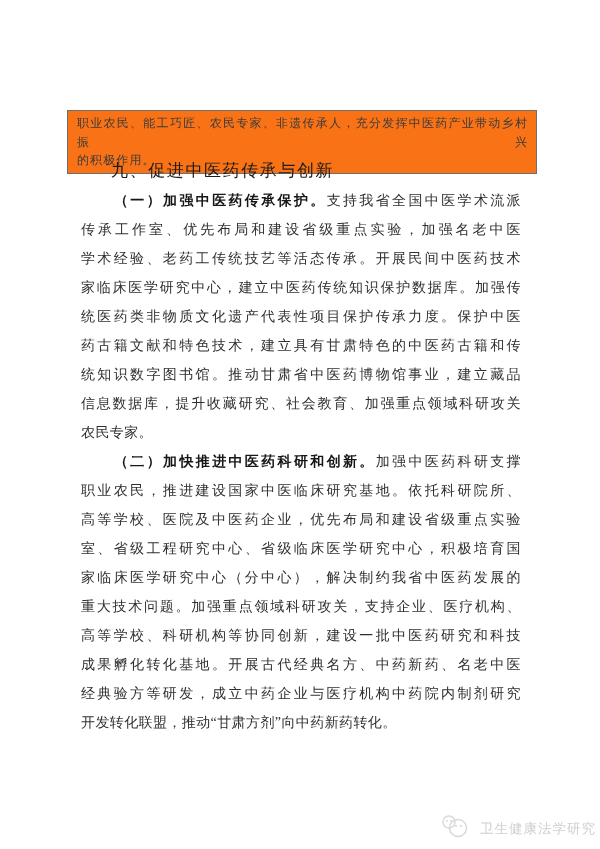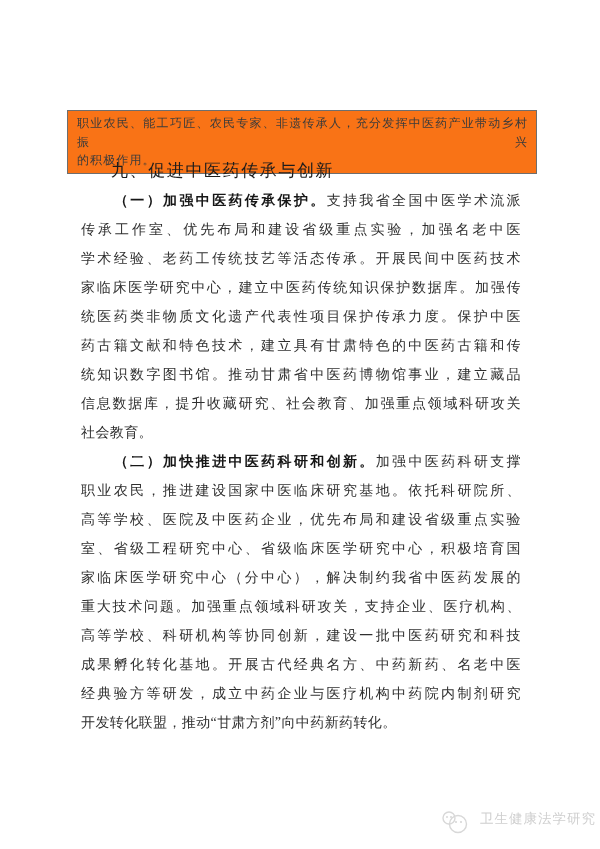--- a/index.html
+++ b/index.html
@@ -66,21 +66,21 @@
   .line.indent { text-indent: 33px; }
   .line b { font-weight: 700; color: #161616; }
 
   
   .watermark {
     position: absolute;
     left: 440px;
     top: 810px;
     height: 28px;
     display: flex;
-    align-items: flex-start;
+    align-items: flex-end;
     gap: 10px;
     color: #cfcfcf;
     font-size: 13.5px;
     letter-spacing: 1px;
     user-select: none;
   }
   .watermark svg { display: block; }
 </style>
 </head>
 <body>
@@ -97,21 +97,21 @@
   <div class="body-text">
 
     <div class="line just indent"><b>（一）加强中医药传承保护。</b><span>支持我省全国中医学术流派</span></div>
     <div class="line just">传承工作室、优先布局和建设省级重点实验，加强名老中医</div>
     <div class="line just">学术经验、老药工传统技艺等活态传承。开展民间中医药技术</div>
     <div class="line just">家临床医学研究中心，建立中医药传统知识保护数据库。加强传</div>
     <div class="line just">统医药类非物质文化遗产代表性项目保护传承力度。保护中医</div>
     <div class="line just">药古籍文献和特色技术，建立具有甘肃特色的中医药古籍和传</div>
     <div class="line just">统知识数字图书馆。推动甘肃省中医药博物馆事业，建立藏品</div>
     <div class="line just">信息数据库，提升收藏研究、社会教育、加强重点领域科研攻关</div>
-    <div class="line">社会教育。</div>
+    <div class="line">农民专家。</div>
 
     <div class="line just indent"><b>（二）加快推进中医药科研和创新。</b><span>加强中医药科研支撑</span></div>
     <div class="line just">职业农民，推进建设国家中医临床研究基地。依托科研院所、</div>
     <div class="line just">高等学校、医院及中医药企业，优先布局和建设省级重点实验</div>
     <div class="line just">室、省级工程研究中心、省级临床医学研究中心，积极培育国</div>
     <div class="line just">家临床医学研究中心（分中心），解决制约我省中医药发展的</div>
     <div class="line just">重大技术问题。加强重点领域科研攻关，支持企业、医疗机构、</div>
     <div class="line just">高等学校、科研机构等协同创新，建设一批中医药研究和科技</div>
     <div class="line just">成果孵化转化基地。开展古代经典名方、中药新药、名老中医</div>
     <div class="line just">经典验方等研发，成立中药企业与医疗机构中药院内制剂研究</div>

